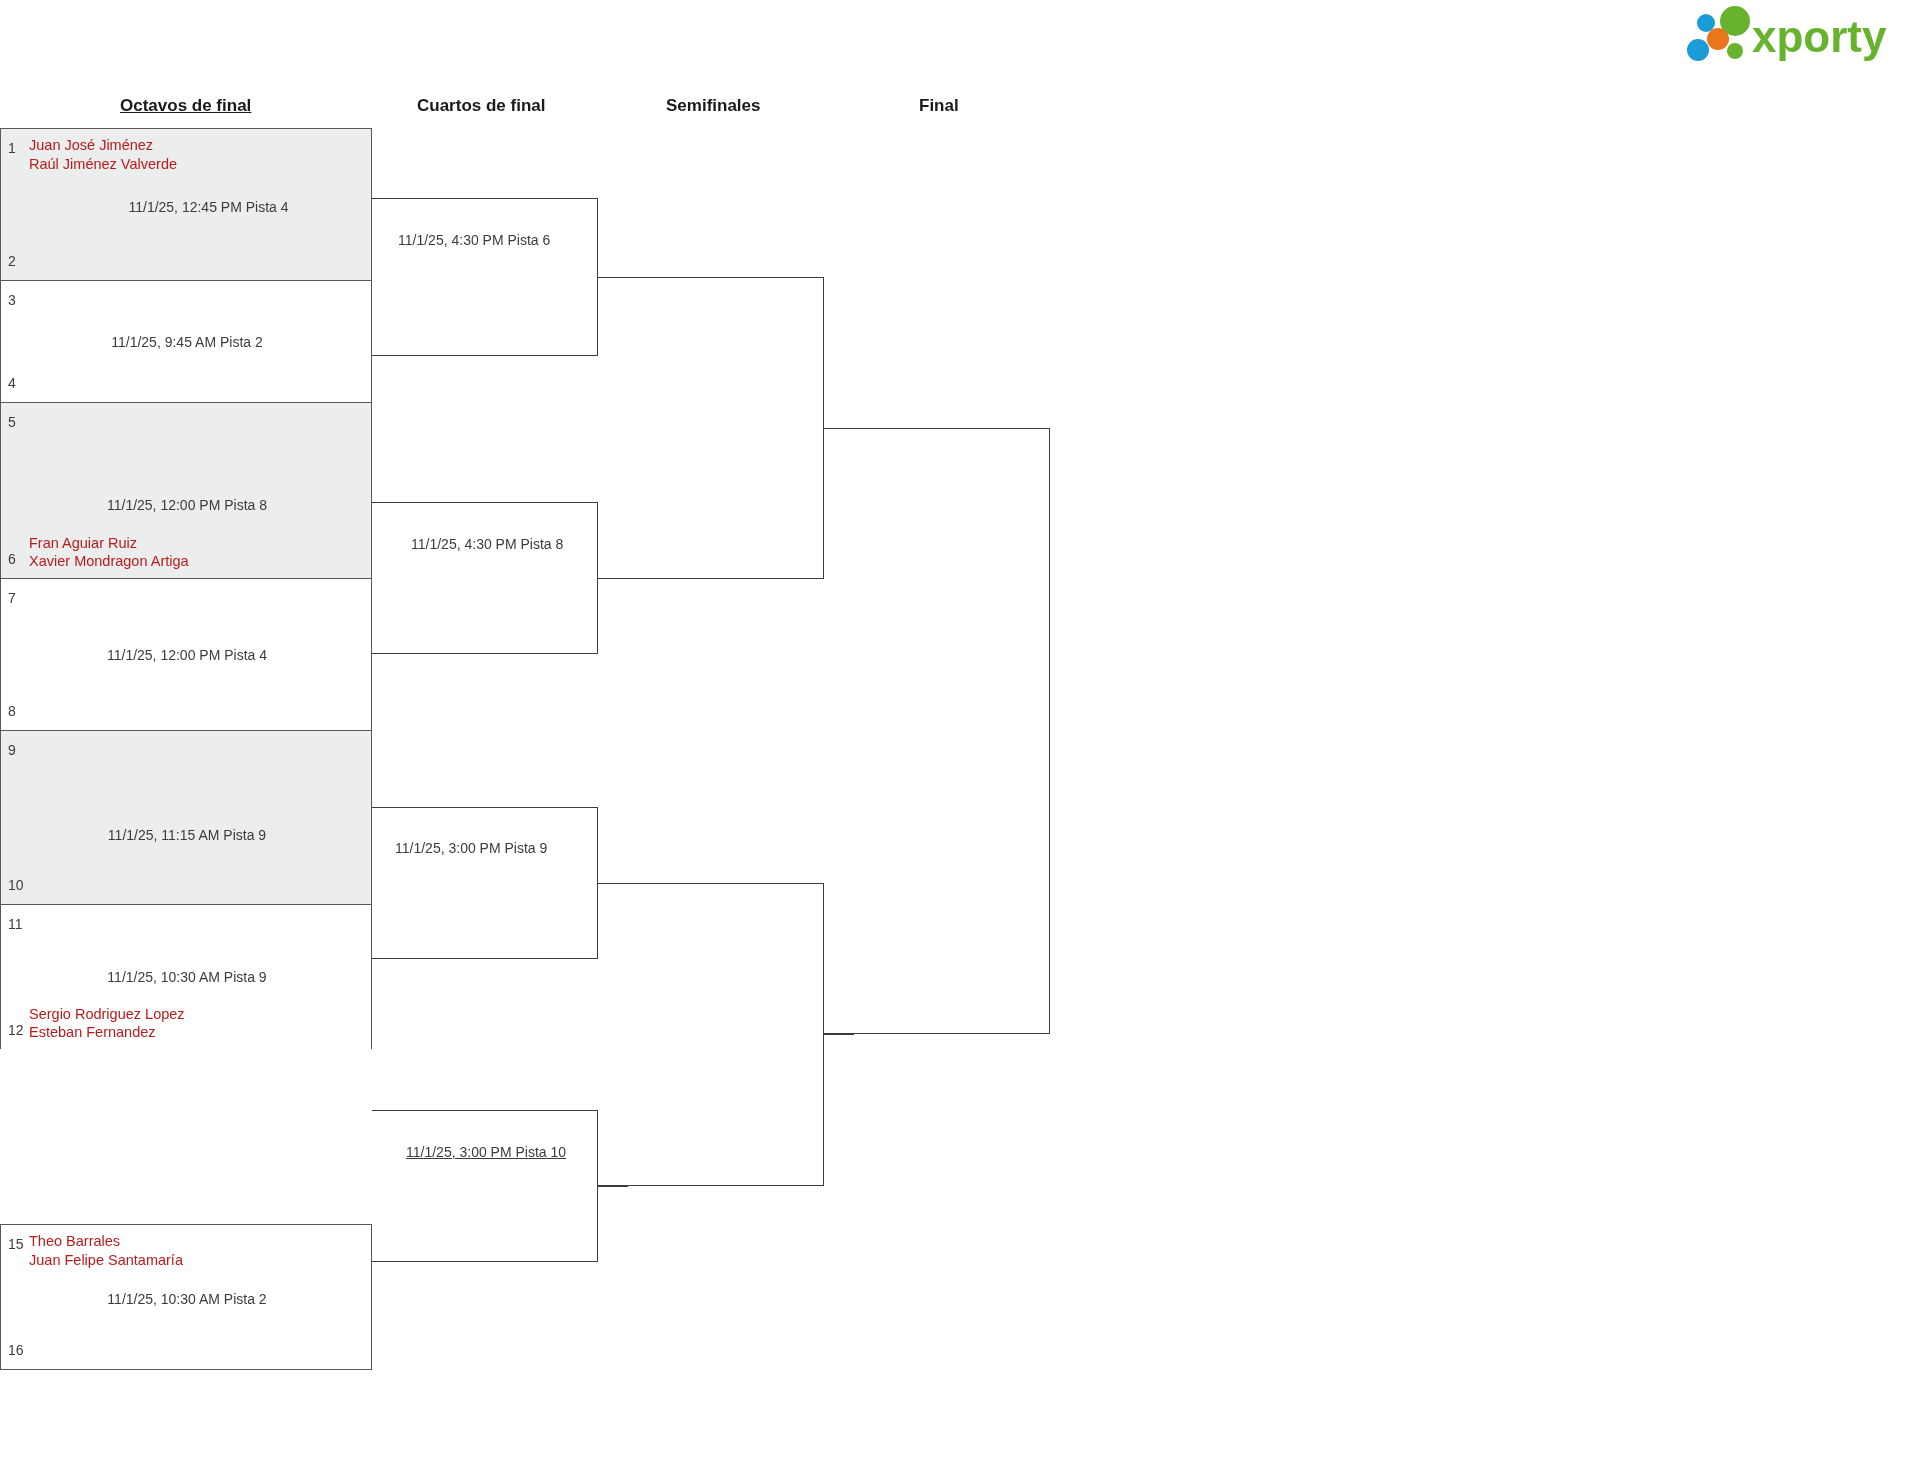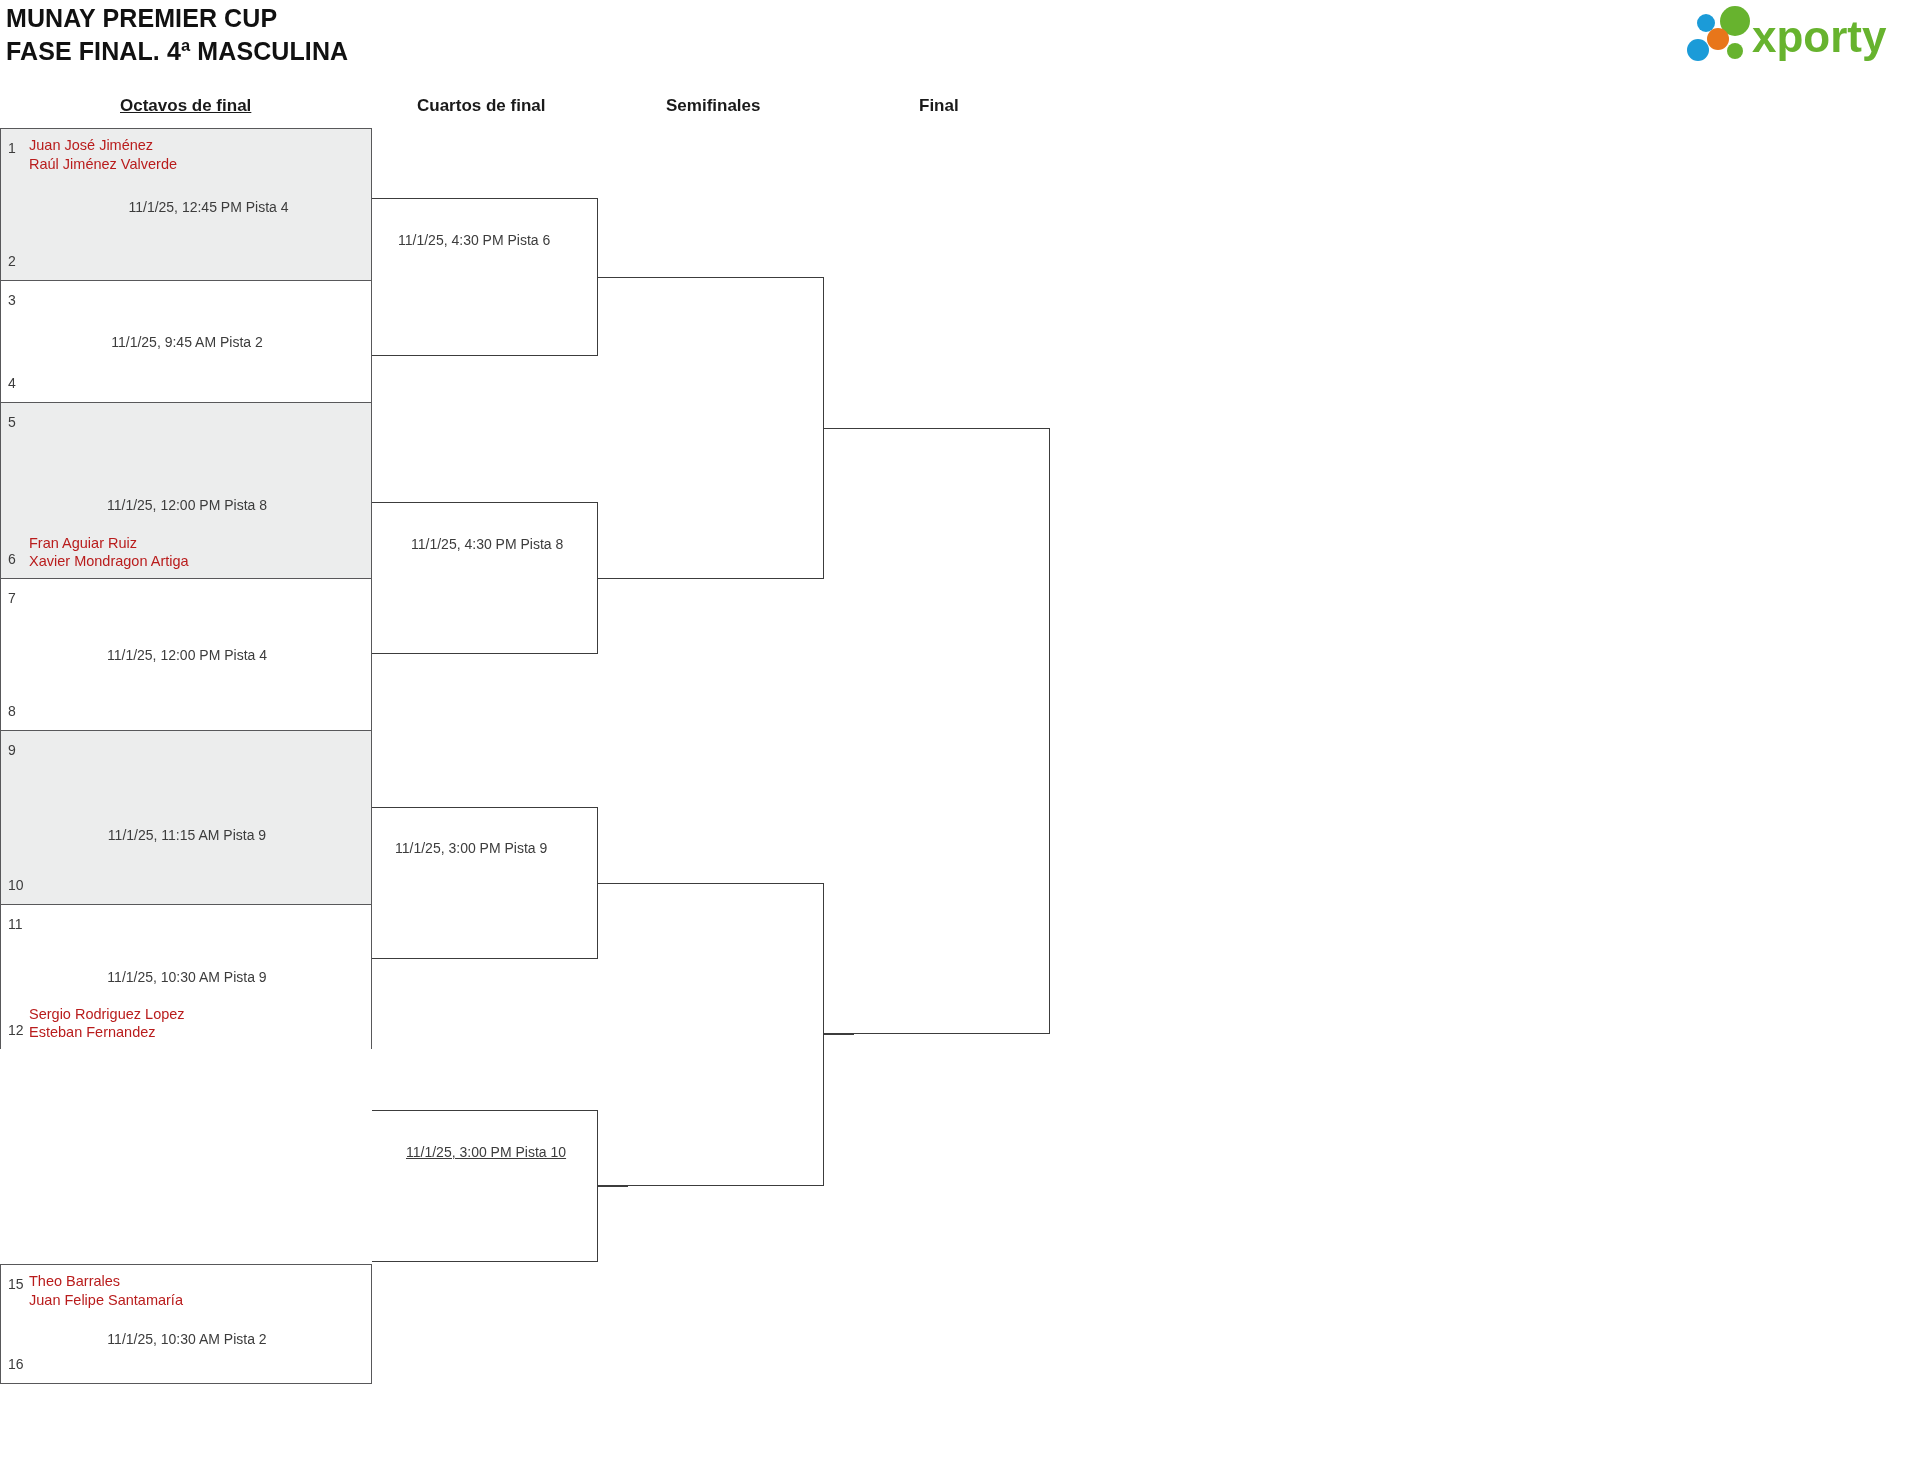--- a/index.html
+++ b/index.html
@@ -122,24 +122,20 @@
     position: absolute;
     height: 0;
     border-top: 1px solid #3c3c3c;
   }
 </style>
 </head>
 <body>
 
 <div id="page">
 
-  <div id="title-block">
-    <div class="title-line">MUNAY PREMIER CUP</div>
-    <div class="title-line">FASE FINAL. 4ª MASCULINA</div>
-  </div>
 
   <div id="logo">
     <svg width="230" height="56" viewBox="0 0 230 56" xmlns="http://www.w3.org/2000/svg">
 
       <circle cx="32" cy="17" r="9" fill="#1b9bd8"></circle>
       <circle cx="61" cy="15" r="15" fill="#67b32e"></circle>
       <circle cx="44" cy="33" r="11" fill="#e8761a"></circle>
       <circle cx="24" cy="44" r="11" fill="#1b9bd8"></circle>
       <circle cx="61" cy="45" r="8" fill="#67b32e"></circle>
 
@@ -196,21 +192,21 @@
       <div class="seed-num top">11</div>
       <div class="match-info" style="top:64px;">11/1/25, 10:30 AM Pista 9</div>
       <div class="seed-num bottom">12</div>
       <div class="team-names bottom">
         <span class="pl">Sergio Rodriguez Lopez</span>
         <span class="pl">Esteban Fernandez</span>
       </div>
     </div>
 
 
-    <div class="r1-cell plain last" style="top:1264px; height:120px;">
+    <div class="r1-cell plain last" style="top:1224px; height:146px;">
       <div class="seed-num top">15</div>
       <div class="team-names top">
         <span class="pl">Theo Barrales</span>
         <span class="pl">Juan Felipe Santamaría</span>
       </div>
       <div class="match-info" style="top:66px;">11/1/25, 10:30 AM Pista 2</div>
       <div class="seed-num bottom">16</div>
     </div>
 
     <div class="conn" style="left:372px; top:198px;  width:226px; height:158px;"></div>

